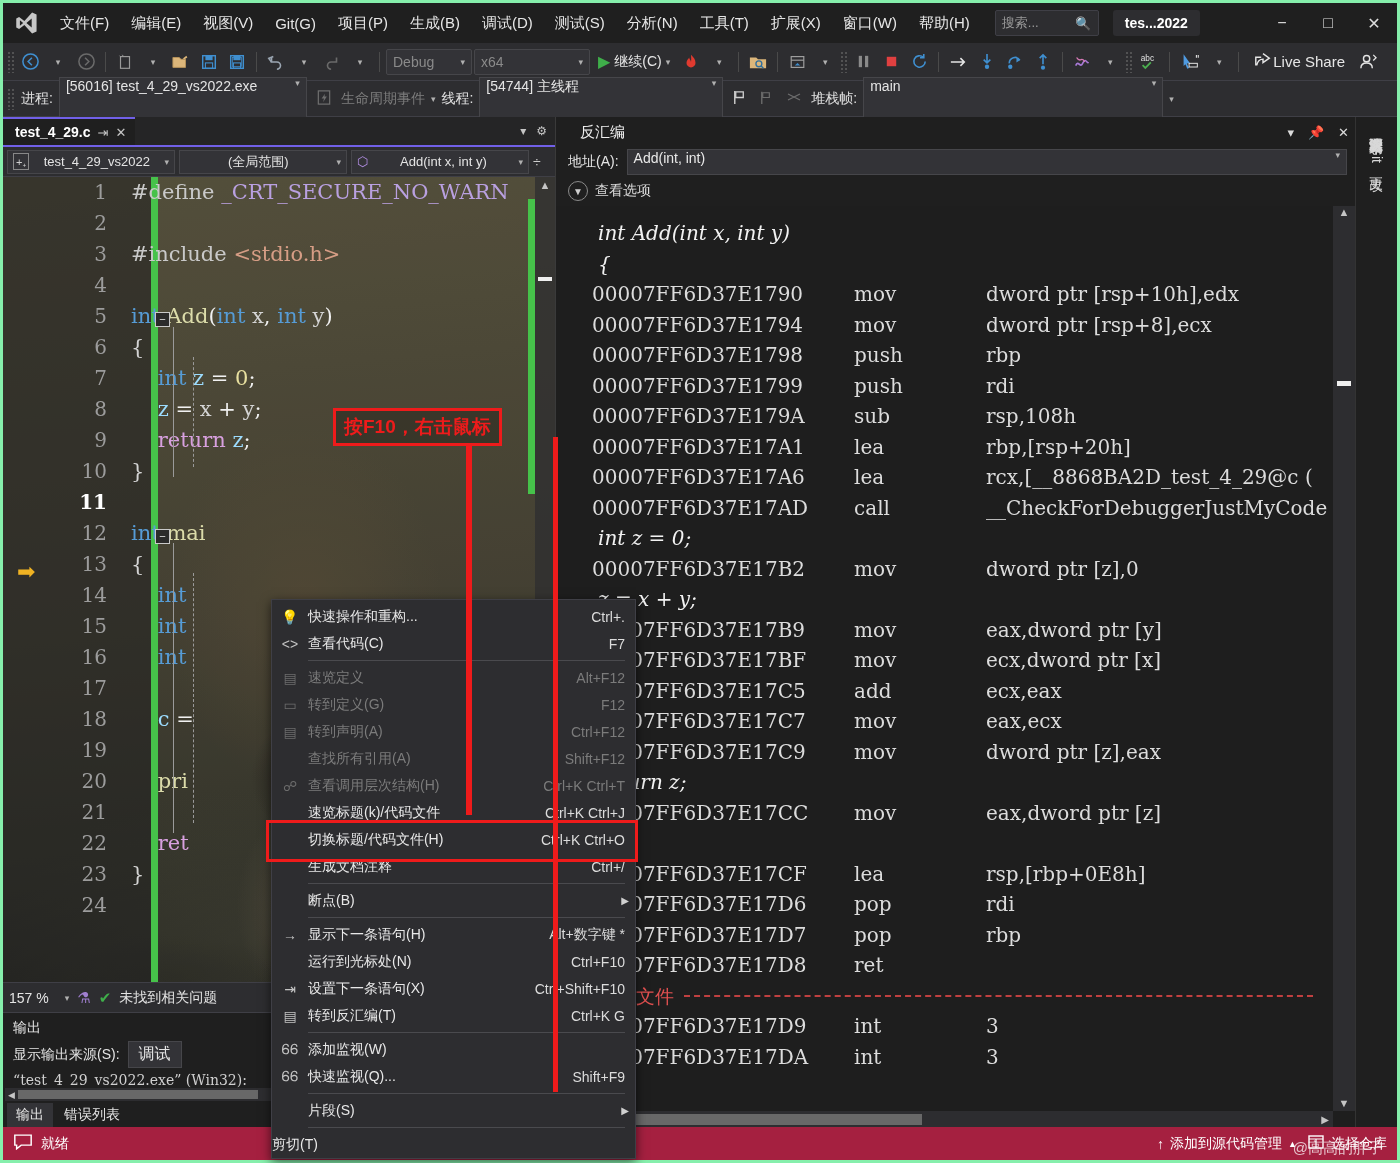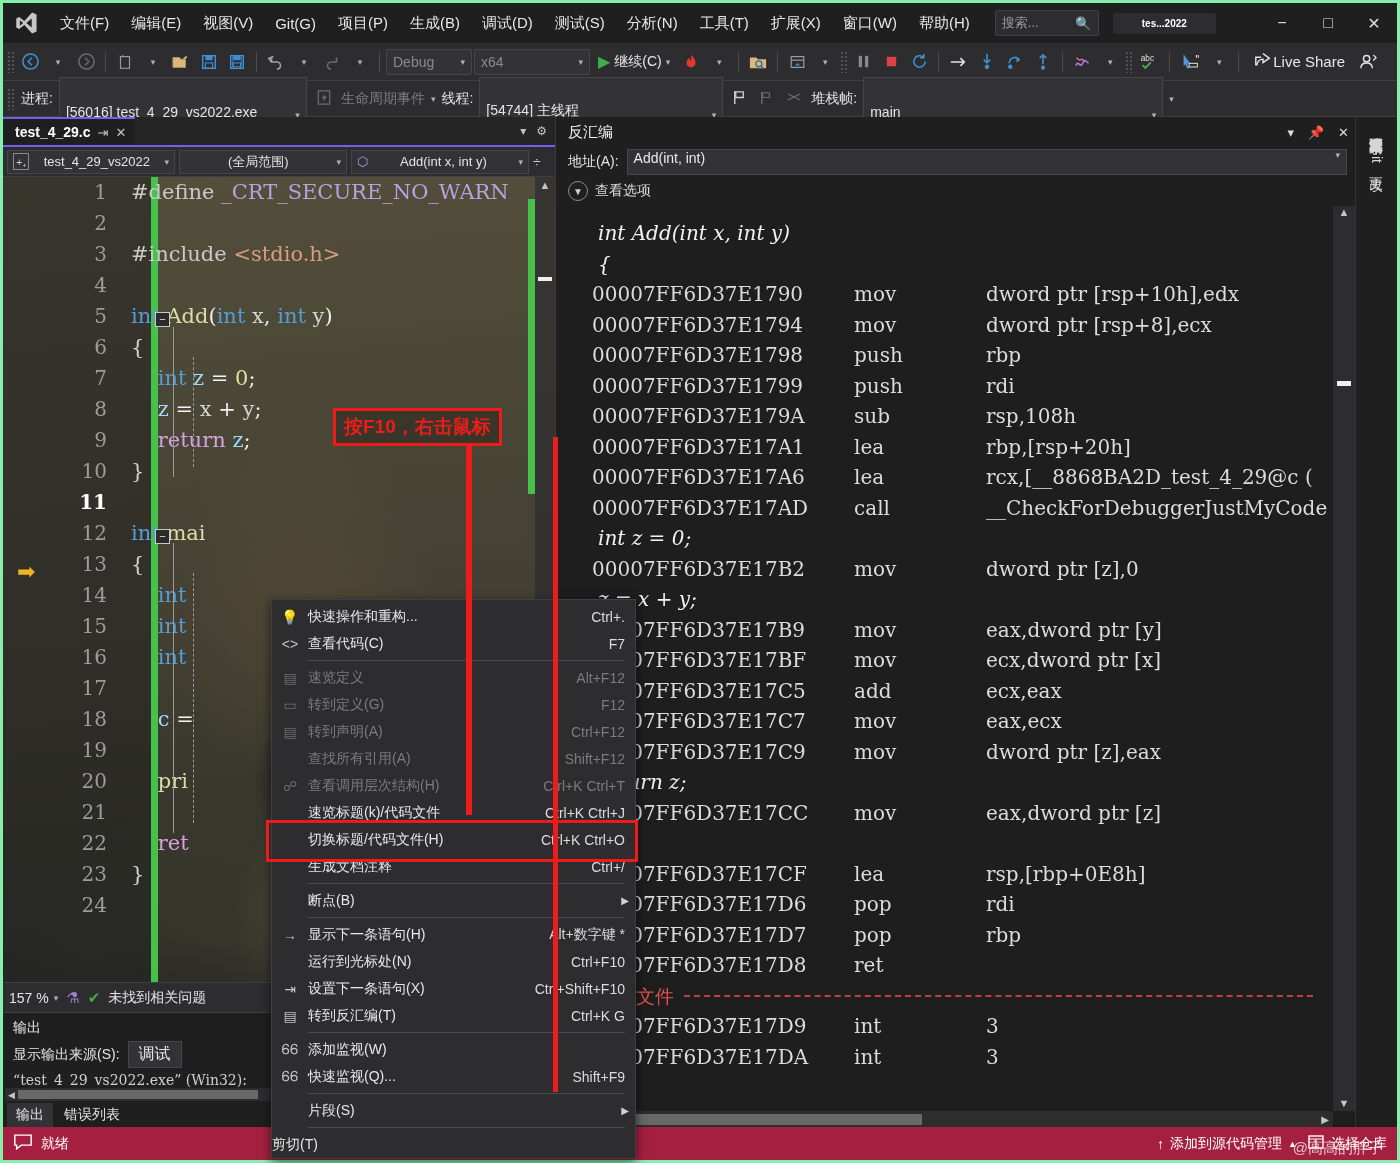--- a/index.html
+++ b/index.html
@@ -33,21 +33,21 @@
   }
   .search-box {
     margin-left:14px; width:104px; height:26px; background:#2d2d30;
     border:1px solid #3f3f46; border-radius:2px;
     display:flex; align-items:center; padding:0 6px; gap:4px;
     font-size:13px; color:#9a9a9a;
   }
   .search-box .lbl{ flex:1; }
   .proj-badge {
     margin-left:14px; background:#2d2d30; border-radius:3px;
-    padding:5px 29px; font-size:10px; font-weight:bold; color:#ffffff;
+    padding:5px 12px; font-size:14px; font-weight:bold; color:#ffffff;
   }
   .wincontrols { margin-left:auto; display:flex; align-items:center; height:40px; }
   .wc { width:46px; height:40px; display:flex; align-items:center; justify-content:center;
         font-size:16px; color:#dcdcdc; }
 
   
   .toolbar {
     height:38px; background:#2d2d30; display:flex; align-items:center;
     padding:0 4px; gap:2px; flex:0 0 auto; border-bottom:1px solid #3f3f46;
   }
@@ -72,21 +72,21 @@
 
   
   .debugbar {
     height:36px; background:#2d2d30; display:flex; align-items:center;
     padding:0 4px; gap:6px; flex:0 0 auto; border-bottom:1px solid #3f3f46;
   }
   .db-label { font-size:14px; color:#e0e0e0; white-space:nowrap; }
   .db-label.dim { color:#7d7d7d; }
   .db-combo {
     height:44px; background:#333337; border:1px solid #46464a;
-    display:flex; align-items:flex-end; padding:0 6px; font-size:14px; color:#e4e4e4;
+    display:flex; align-items:flex-start; padding:0 6px; font-size:14px; color:#e4e4e4;
     justify-content:space-between; gap:10px;
   }
   .db-icon { color:#6e6e6e; font-size:15px; padding:0 2px; }
 
   
   .main { flex:1 1 auto; display:flex; min-height:0; position:relative; }
 
   
   .leftcol { width:553px; display:flex; flex-direction:column; min-width:0; border-right:1px solid #3a3a3a;}
   .tabstrip {
@@ -171,21 +171,21 @@
     position:absolute; right:0; top:0; bottom:0; width:20px; background:rgba(45,45,48,.75);
   }
   .ed-scroll .arrow { text-align:center; font-size:11px; color:#c5c5c5; padding-top:2px; }
   .ed-scroll .thumb { position:absolute; left:3px; right:3px; top:100px; height:4px; background:#efefef; }
   .ed-green-strip { position:absolute; right:20px; top:22px; width:7px; height:295px; background:#46c24a; }
 
   .zoombar {
     height:30px; background:#2d2d30; display:flex; align-items:center; gap:8px;
     padding:0 6px; border-top:1px solid #3f3f46; flex:0 0 auto;
   }
-  .zoombar .zm { font-size:14px; color:#e4e4e4; display:flex; align-items:center; gap:5px;text-align:right; }
+  .zoombar .zm { font-size:14px; color:#e4e4e4; display:flex; align-items:center; gap:16px;text-align:right; }
   .zoombar .ok { color:#3fae4a; font-size:15px; }
   .zoombar .okmsg { font-size:14px; color:#e4e4e4; }
 
   
   .outpane { height:115px; background:#1f1f1f; display:flex; flex-direction:column; flex:0 0 auto; border-top:1px solid #3f3f46;}
   .out-title { font-size:14px; color:#e4e4e4; padding:6px 10px 4px; }
   .out-src { display:flex; align-items:center; gap:8px; padding:0 10px 4px; }
   .out-src .lbl { font-size:14px; color:#e4e4e4; }
   .out-src .sel {
     background:#333337; border:1px solid #46464a; padding:2px 10px; font-size:16px; color:#e4e4e4;
@@ -200,21 +200,21 @@
   .out-tabs { display:flex; align-items:center; gap:2px; padding:2px 4px 0; }
   .out-tab { font-size:14px; padding:3px 9px; color:#e4e4e4; }
   .out-tab.active { background:#333337; }
 
   
   .rightcol { flex:1 1 auto; display:flex; flex-direction:column; min-width:0; background:#1f1f1f; }
   .dis-head {
     height:30px; display:flex; align-items:center; padding:0 6px 0 12px;
     background:#1f1f1f;
   }
-  .dis-head .title { font-size:15px; color:#f0f0f0; }
+  .dis-head .title { font-size:15px; color:#f0f0f0;margin-left:12px; }
   .dis-head .tools { margin-left:auto; display:flex; gap:14px; align-items:center; color:#dcdcdc; font-size:13px; }
   .addr-row { display:flex; align-items:center; gap:8px; padding:2px 8px 4px 12px; }
   .addr-row .lbl { font-size:14px; color:#e4e4e4; white-space:nowrap; }
   .addr-input {
     flex:1; height:26px; background:#333337; border:1px solid #46464a;
     display:flex; align-items:flex-start; padding:0 6px; font-size:14px; color:#e9e9e9;
     justify-content:space-between;
   }
   .viewopts { display:flex; align-items:center; gap:7px; padding:2px 0 5px 12px; }
   .viewopts .circ {

